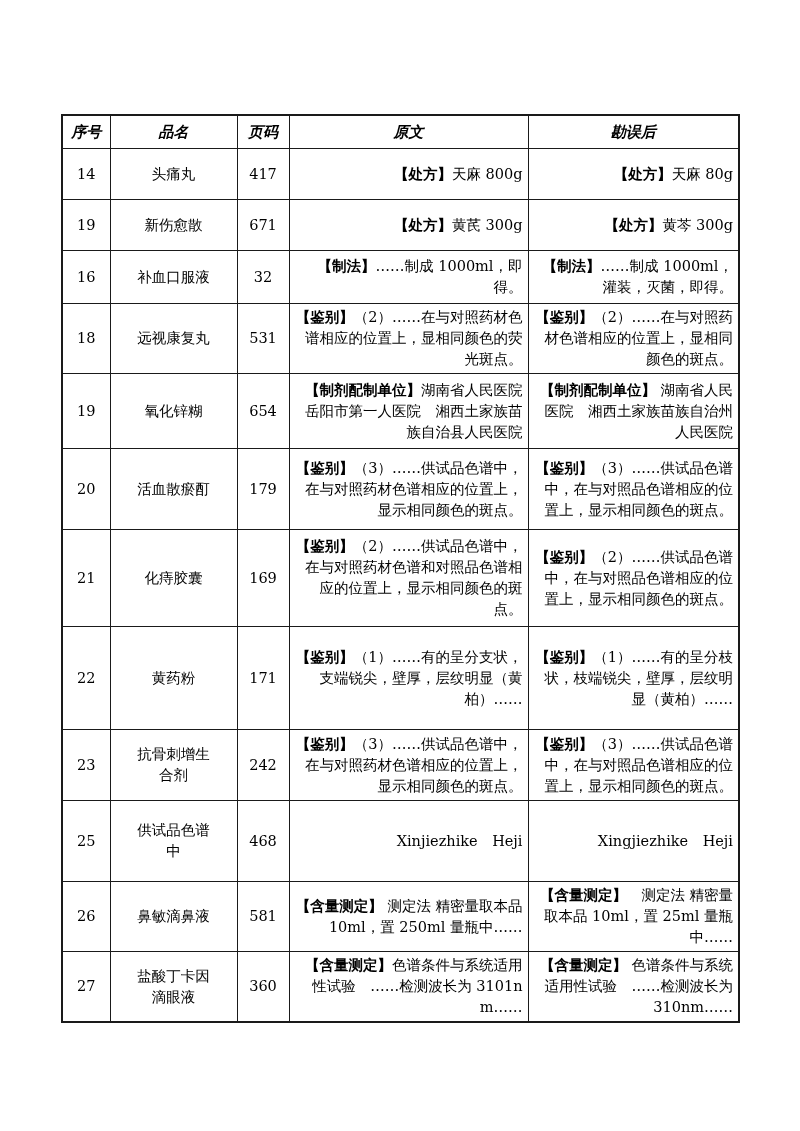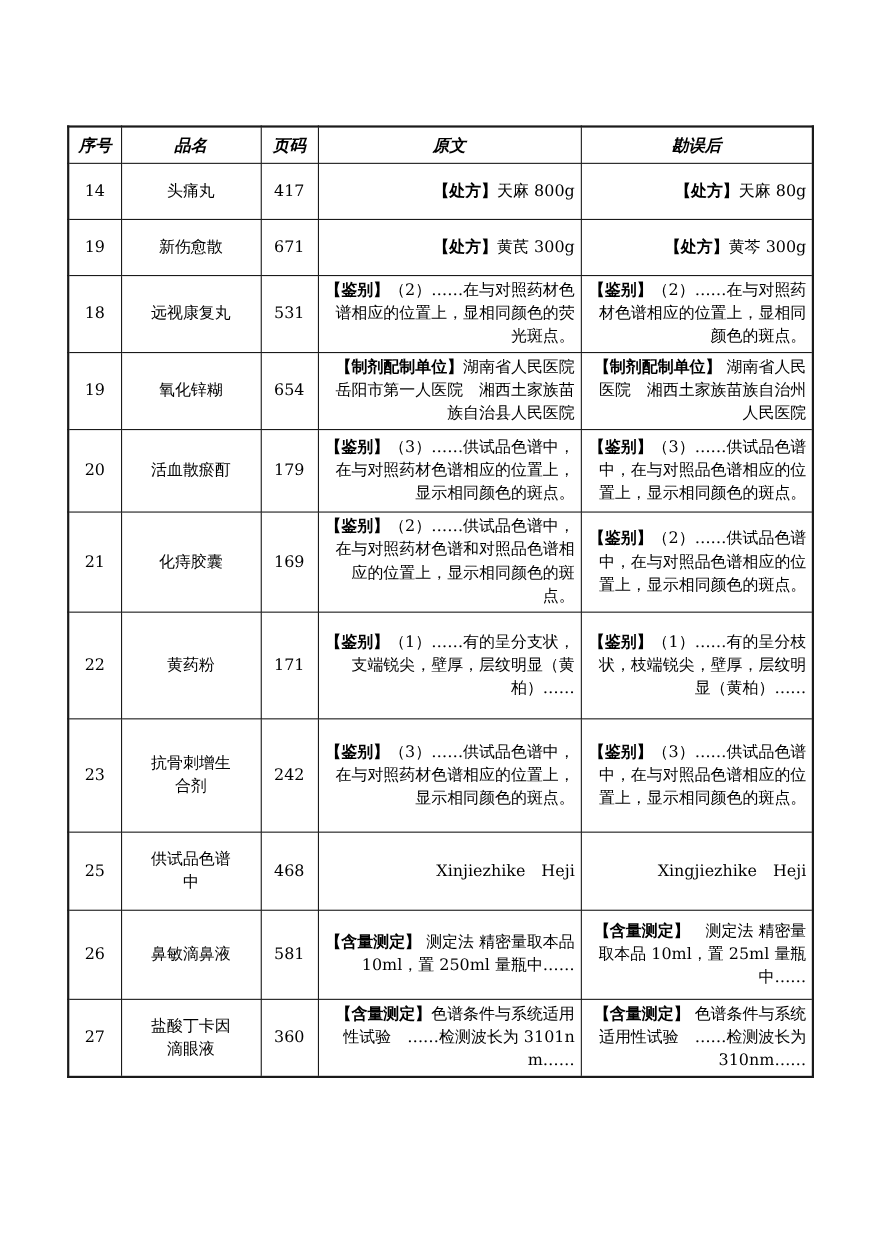--- a/index.html
+++ b/index.html
@@ -95,20 +95,27 @@
           <td class="c-text"><b class="lbl">【处方】</b>天麻  80g</td>
         </tr>
         <tr>
           <td class="c-no">19</td>
           <td class="c-name">新伤愈散</td>
           <td class="c-page">671</td>
           <td class="c-text"><b class="lbl">【处方】</b>黄芪 300g</td>
           <td class="c-text"><b class="lbl">【处方】</b>黄芩 300g</td>
         </tr>
         <tr>
+          <td class="c-no">16</td>
+          <td class="c-name">补血口服液</td>
+          <td class="c-page">32</td>
+          <td class="c-text"><b class="lbl">【制法】</b>……制成 1000ml，即得。</td>
+          <td class="c-text"><b class="lbl">【制法】</b>……制成 1000ml，灌装，灭菌，即得。</td>
+        </tr>
+        <tr>
           <td class="c-no">18</td>
           <td class="c-name">远视康复丸</td>
           <td class="c-page">531</td>
           <td class="c-text"><b class="lbl">【鉴别】</b>（2）……在与对照药材色谱相应的位置上，显相同颜色的荧光斑点。</td>
           <td class="c-text"><b class="lbl">【鉴别】</b>（2）……在与对照药材色谱相应的位置上，显相同颜色的斑点。</td>
         </tr>
         <tr>
           <td class="c-no">19</td>
           <td class="c-name">氧化锌糊</td>
           <td class="c-page">654</td>

